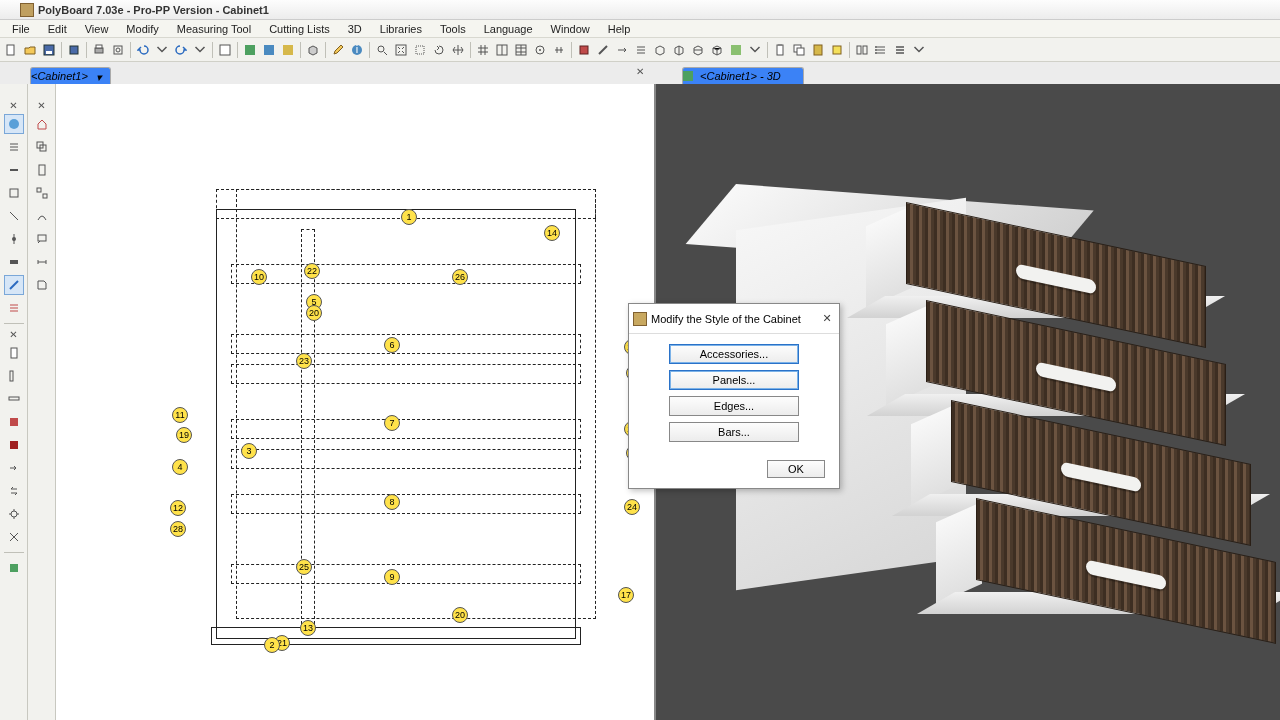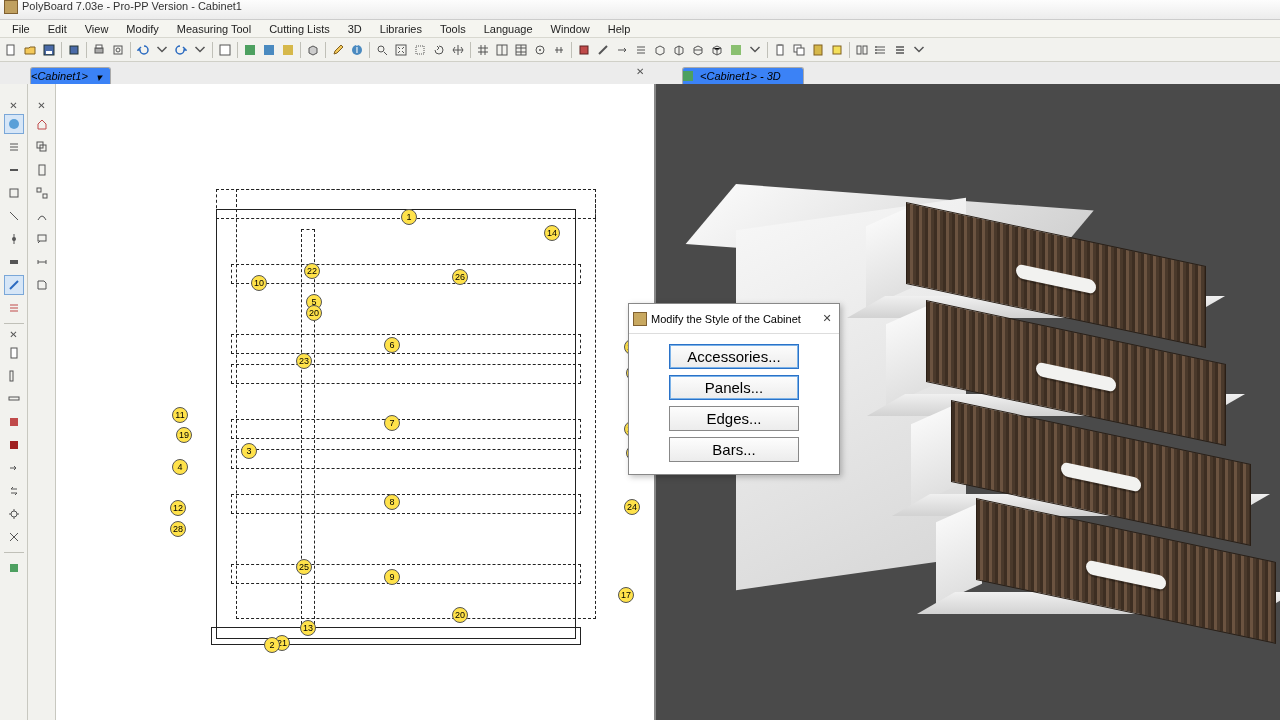--- a/index.html
+++ b/index.html
@@ -1,18 +1,18 @@
 <!DOCTYPE html>
 <html><head>
 <meta charset="utf-8">
 <style>
 * { margin: 0; padding: 0; box-sizing: border-box; font-family: "Segoe UI", Tahoma, sans-serif; font-size: 11px; }
 body { width: 1280px; height: 720px; background: #f0f0f0; overflow: hidden; position: relative; }
 
-.titlebar { height: 20px; background: linear-gradient(#fdfdfd,#ececec); border-bottom: 1px solid #ccc; display: flex; align-items: flex-start; padding-left: 4px; }
+.titlebar { height: 20px; background: linear-gradient(#fdfdfd,#ececec); border-bottom: 1px solid #ccc; display: flex; align-items: center; padding-left: 20px; font-weight: bold; }
 .titlebar .app-icon { width: 14px; height: 14px; background: #c0a060; border: 1px solid #806030; margin-right: 4px; }
 .titlebar .title { color: #333; }
 
 .menubar { height: 18px; background: #f5f5f0; display: flex; align-items: center; padding-left: 4px; gap: 2px; border-bottom: 1px solid #d8d8d0; }
 .menubar .menu-item { padding: 1px 8px; color: #222; cursor: default; }
 
 .toolbar { height: 24px; background: #f2f2ee; border-bottom: 1px solid #d0d0c8; display: flex; align-items: center; padding-left: 2px; gap: 1px; }
 .toolbar .tb-btn { width: 18px; height: 18px; border: 1px solid transparent; display: flex; align-items: center; justify-content: center; }
 .toolbar .sep { width: 1px; height: 16px; background: #c0c0b8; margin: 0 2px; }
 .tb-ico { width: 12px; height: 12px; }
@@ -51,21 +51,21 @@
 .drawer .side { position: absolute; left: -40px; top: -18px; width: 46px; height: 82px; background: linear-gradient(#f8f8f8,#e0e0e0); transform: skewY(-24deg); }
 .drawer .bottom { position: absolute; left: -40px; top: 62px; width: 340px; height: 22px; background: linear-gradient(#f0f0f0,#d2d2d2); transform: skewX(-60deg); }
 .drawer .handle { position: absolute; left: 110px; top: 38px; width: 80px; height: 14px; background: #f2f2f0; border-radius: 10px; transform: skewY(12deg); box-shadow: 0 2px 1px rgba(0,0,0,.3); }
 
 
 .dialog { position: absolute; left: 628px; top: 303px; width: 212px; background: #fff; border: 1px solid #888; box-shadow: 2px 2px 6px rgba(0,0,0,.25); }
 .dialog .dlg-title { height: 30px; background: #fff; border-bottom: 1px solid #ddd; display: flex; align-items: center; padding: 0 4px; }
 .dialog .dlg-icon { width: 14px; height: 14px; background: #c8a860; border: 1px solid #806030; margin-right: 4px; }
 .dialog .dlg-close { margin-left: auto; width: 16px; height: 16px; display: flex; align-items: center; justify-content: center; color: #444; }
 .dialog .dlg-body { padding: 10px 40px 12px; display: flex; flex-direction: column; gap: 6px; align-items: stretch; }
-.dialog .dlg-btn { border: 1px solid #888; background: linear-gradient(#fdfdfd,#ececec); padding: 3px 0; font-size: 15px; text-align: center; }
+.dialog .dlg-btn { border: 1px solid #888; background: linear-gradient(#fdfdfd,#ececec); padding: 3px 0; font-size: 11px; text-align: center; }
 .dialog .dlg-btn.highlight { border: 1px solid #2a72c8; box-shadow: inset 0 0 0 1px #7bb2e8; }
 .dialog .dlg-footer { padding: 6px 14px 10px; display: flex; justify-content: flex-end; }
 .dialog .ok-btn { width: 58px; border: 1px solid #888; background: linear-gradient(#fdfdfd,#ececec); padding: 2px 0; text-align: center; }
 
 svg { display: block; }
 </style>
 </head>
 <body>
 
 <div class="titlebar">
@@ -533,21 +533,21 @@
       <div class="panel" style="left:55px;top:325px;width:350px;height:20px"></div>
       <div class="panel" style="left:55px;top:395px;width:350px;height:20px"></div>
 
       <div class="panel" style="left:125px;top:60px;width:14px;height:400px"></div>
 
       <div class="num-badge" style="left:225px;top:40px">1</div>
       <div class="num-badge" style="left:368px;top:56px">14</div>
       <div class="num-badge" style="left:128px;top:94px">22</div>
       <div class="num-badge" style="left:130px;top:125px">5</div>
       <div class="num-badge" style="left:276px;top:100px">26</div>
-      <div class="num-badge" style="left:75px;top:106px">10</div>
+      <div class="num-badge" style="left:75px;top:100px">10</div>
       <div class="num-badge" style="left:130px;top:136px">20</div>
       <div class="num-badge" style="left:208px;top:168px">6</div>
       <div class="num-badge" style="left:448px;top:170px">15</div>
       <div class="num-badge" style="left:120px;top:184px">23</div>
       <div class="num-badge" style="left:450px;top:196px">27</div>
       <div class="num-badge" style="left:0px;top:258px">19</div>
       <div class="num-badge" style="left:65px;top:274px">3</div>
       <div class="num-badge" style="left:208px;top:246px">7</div>
       <div class="num-badge" style="left:448px;top:252px">16</div>
       <div class="num-badge" style="left:450px;top:276px">20</div>
@@ -605,13 +605,16 @@
     <div class="dlg-icon"></div>
     <div>Modify the Style of the Cabinet</div>
     <div class="dlg-close">✕</div>
   </div>
   <div class="dlg-body">
     <div class="dlg-btn highlight">Accessories...</div>
     <div class="dlg-btn highlight">Panels...</div>
     <div class="dlg-btn">Edges...</div>
     <div class="dlg-btn">Bars...</div>
   </div>
+  <div class="dlg-footer">
+    <div class="ok-btn">OK</div>
+  </div>
 </div>
 
 </body></html>

